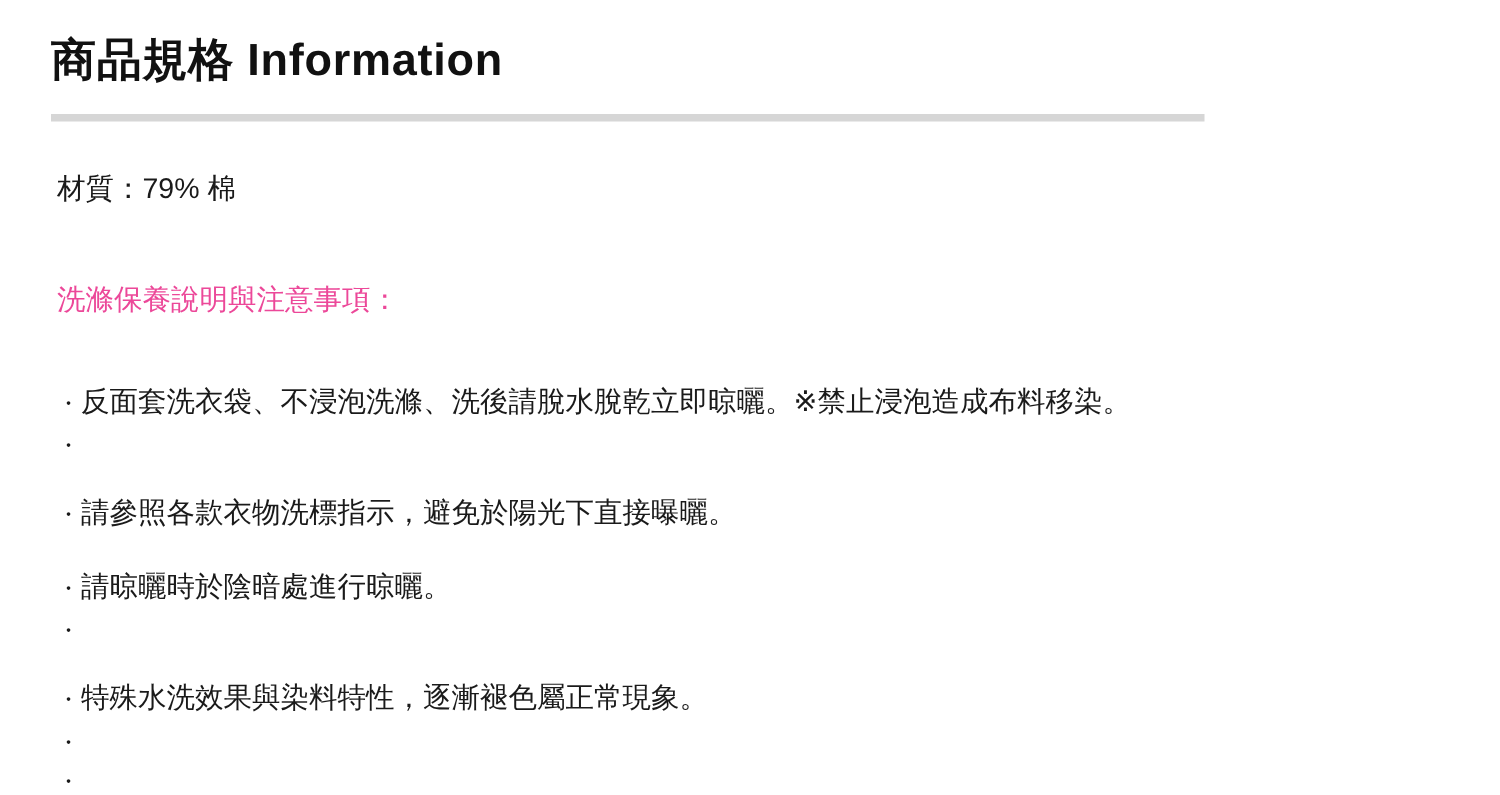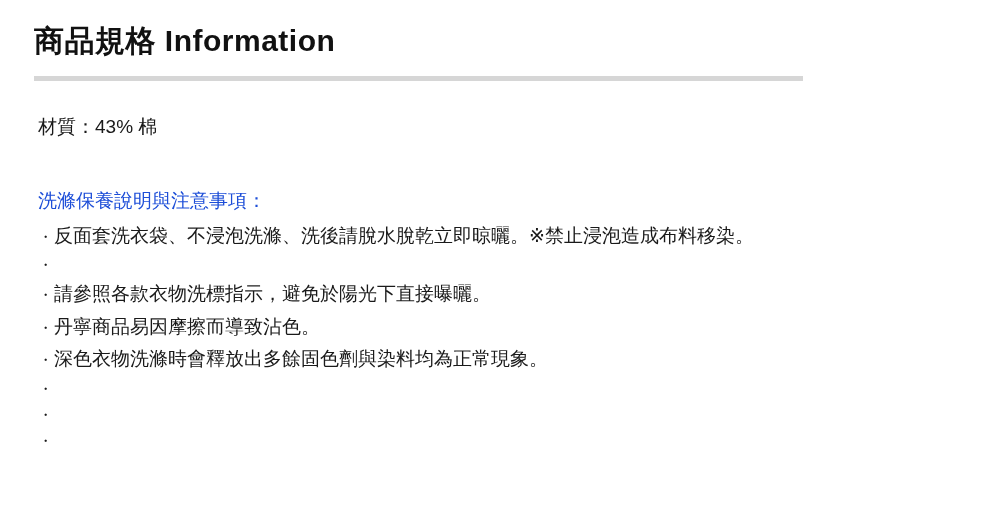--- a/index.html
+++ b/index.html
@@ -38,22 +38,22 @@
   }
   .material {
     font-size: 19px;
     line-height: 1.5;
     margin: 32px 0 0 4px;
     color: #1a1a1a;
   }
   .care-heading {
     font-size: 19px;
     line-height: 1.5;
-    margin: 46px 0 4px 4px;
-    color: #1d4ed8;
+    margin: 46px 0 21px 4px;
+    color: #ec4899;
   }
   .care-list {
     list-style: none;
     margin: 0;
     padding: 0 0 0 4px;
   }
   .care-list li {
     font-size: 19px;
     line-height: 1.72;
     color: #1a1a1a;
@@ -63,57 +63,58 @@
   .bullet {
     display: inline-block;
     width: 16px;
     flex: 0 0 16px;
     font-size: 15px;
     color: #1a1a1a;
     line-height: 1.72;
   }
   .care-text {
     display: inline-block;
+    margin-top: 16px;
   }
 </style>
 </head>
 <body>
 
 <div class="page">
 
   <h1 class="title">商品規格 Information</h1>
 
   <div class="divider"></div>
 
-  <p class="material">材質：43% 棉</p>
+  <p class="material">材質：79% 棉</p>
 
   <p class="care-heading">洗滌保養說明與注意事項：</p>
 
   <ul class="care-list">
     <li>
       <span class="bullet">・</span>
       <span class="care-text">反面套洗衣袋、不浸泡洗滌、洗後請脫水脫乾立即晾曬。※禁止浸泡造成布料移染。</span>
     </li>
     <li>
       <span class="bullet">・</span>
     </li>
     <li>
       <span class="bullet">・</span>
       <span class="care-text">請參照各款衣物洗標指示，避免於陽光下直接曝曬。</span>
     </li>
     <li>
       <span class="bullet">・</span>
-      <span class="care-text">丹寧商品易因摩擦而導致沾色。</span>
+      <span class="care-text">請晾曬時於陰暗處進行晾曬。</span>
     </li>
     <li>
       <span class="bullet">・</span>
-      <span class="care-text">深色衣物洗滌時會釋放出多餘固色劑與染料均為正常現象。</span>
     </li>
     <li>
       <span class="bullet">・</span>
+      <span class="care-text">特殊水洗效果與染料特性，逐漸褪色屬正常現象。</span>
     </li>
     <li>
       <span class="bullet">・</span>
     </li>
     <li>
       <span class="bullet">・</span>
     </li>
   </ul>
 
 </div>

